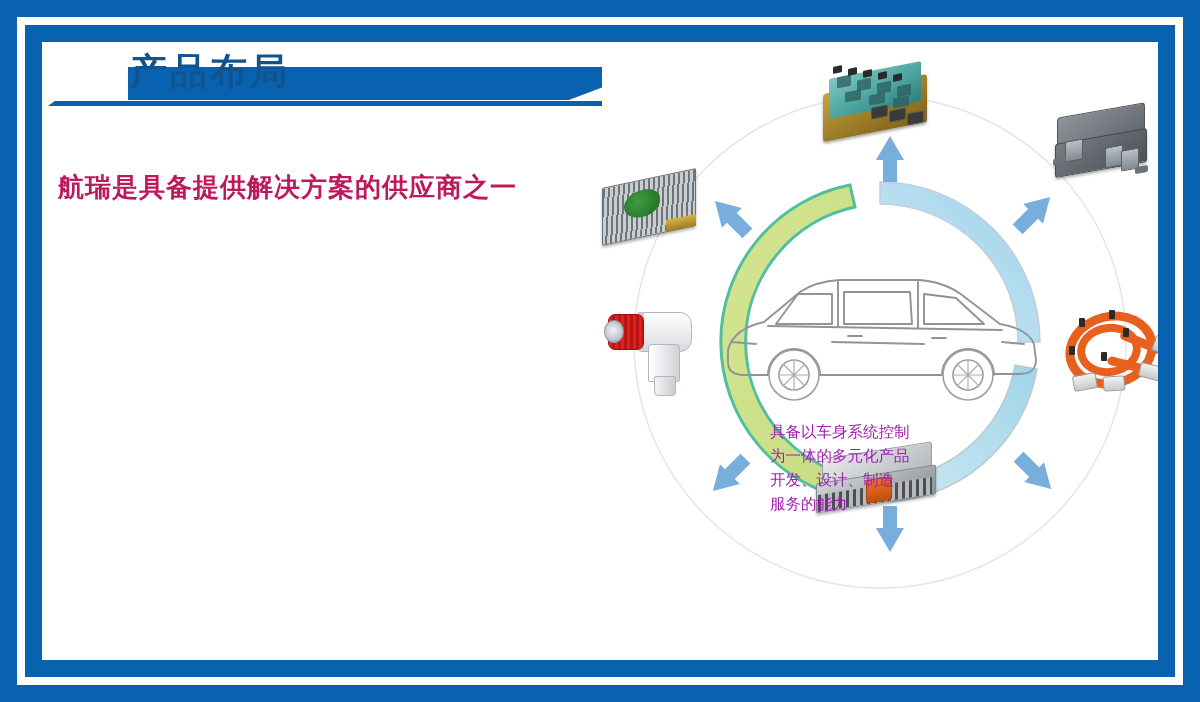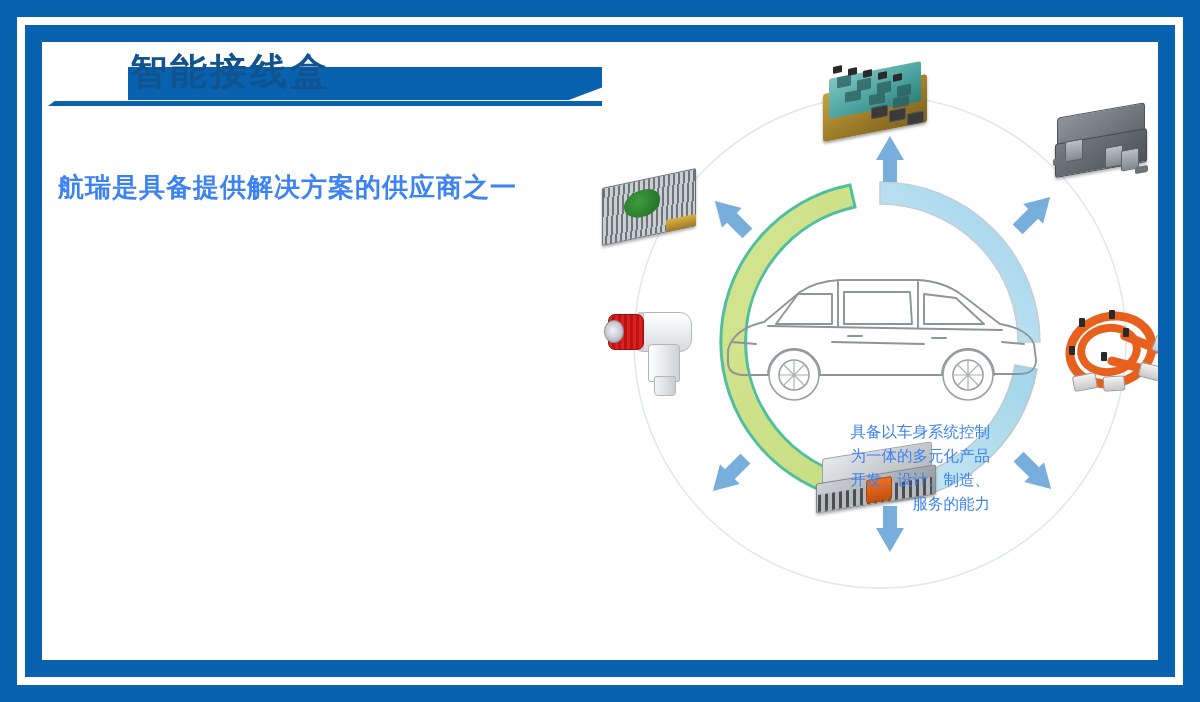--- a/index.html
+++ b/index.html
@@ -56,21 +56,21 @@
     width:554px;height:5px;
     background:#0862B0;
     clip-path:polygon(1.2% 0,100% 0,100% 100%,0 100%);
   }
 
   
   .subtitle{
     position:absolute;left:16px;top:128px;
     font-family:"DejaVu Serif", serif;
     font-size:26px;font-weight:bold;
-    color:#3b82f6;
+    color:#be185d;
     letter-spacing:1px;
     white-space:nowrap;
   }
   .body-copy{
     position:absolute;left:10px;top:223px;
     width:504px;
     font-family:"DejaVu Serif", serif;
     font-size:22.5px;
     color:#0a0a0a;
     line-height:45px;
@@ -237,39 +237,39 @@
   .cn-band{
     position:absolute;left:40px;top:12px;width:6px;height:38px;
     background:#c7cbcf;
   }
 
   
   .center-caption{
     position:absolute;left:238px;top:378px;width:220px;
     font-family:"DejaVu Serif", serif;
     font-size:15.5px;
-    color:#3b82f6;
+    color:#a21caf;
     line-height:24px;
-    text-align:right;
+    text-align:left;
     white-space:pre-line;
   }
 </style>
 </head>
 <body>
 
 <div class="slide">
 
   <div class="frame-outer"></div>
   <div class="frame-inner"></div>
 
   <div class="canvas">
 
     <div class="title-zone">
       <div class="title-banner"></div>
-      <div class="title-text">智能接线盒</div>
+      <div class="title-text">产品布局</div>
       <div class="title-rule"></div>
     </div>
 
     <div class="subtitle">航瑞是具备提供解决方案的供应商之一</div>
 
     <div class="diagram">
 
       <svg width="626" height="618" viewBox="0 0 626 618">
         <defs>
           <linearGradient id="gTR" x1="0" y1="1" x2="1" y2="0">

